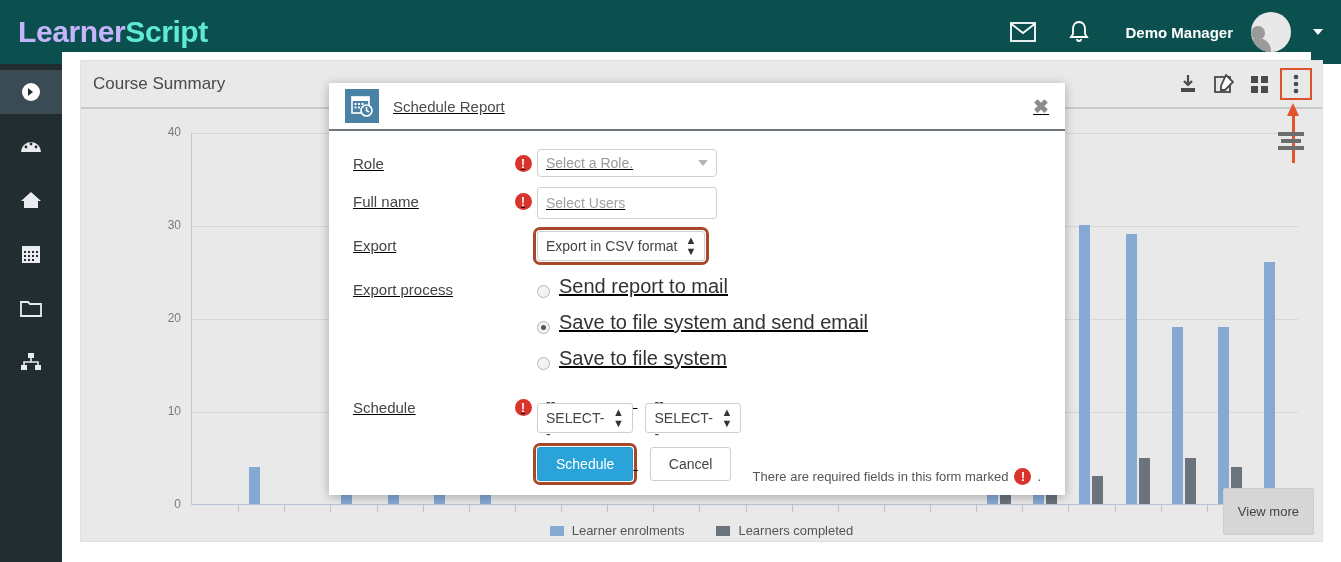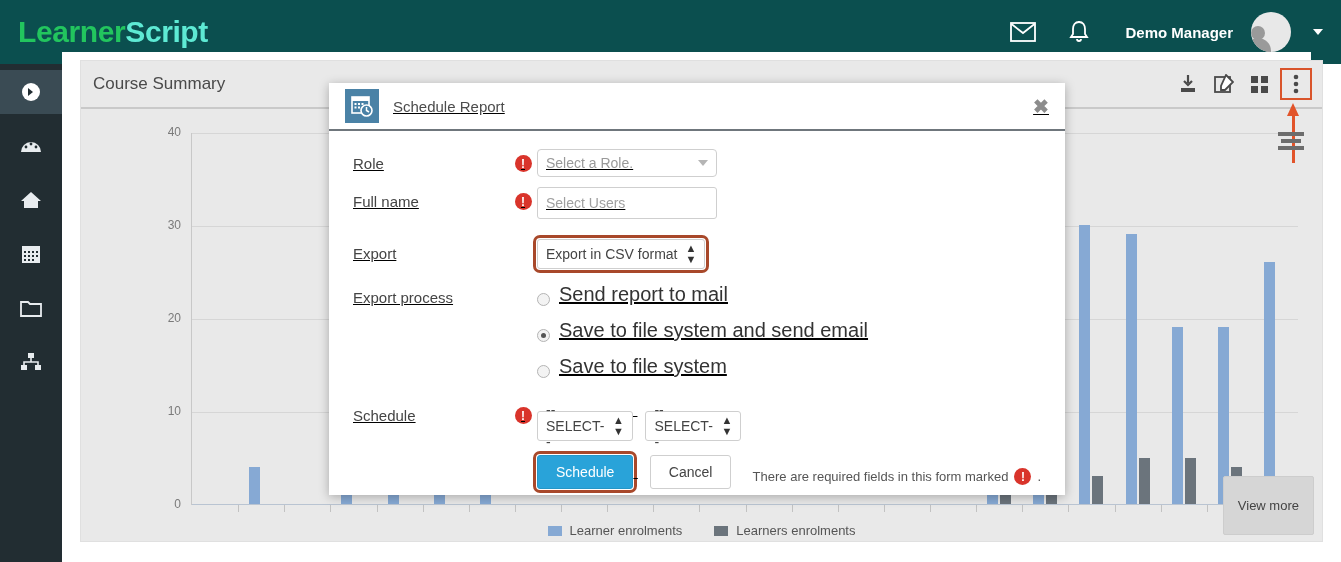--- a/index.html
+++ b/index.html
@@ -15,21 +15,21 @@
 
   
   .topbar {
     position: absolute; left: 0; top: 0; width: 1341px; height: 64px;
     background: #0b4f4f; display: flex; align-items: center;
   }
   .brand {
     margin-left: 18px; font-size: 30px; font-weight: bold; letter-spacing: -0.4px;
     white-space: nowrap;
   }
-  .brand .b1 { color: #22c55e; }
+  .brand .b1 { color: #c4b5fd; }
   .brand .b2 { color: #5eead4; }
   .topbar-right {
     margin-left: auto; display: flex; align-items: center; gap: 8px; padding-right: 18px;
   }
   .tb-icon {
     width: 48px; height: 48px; display: flex; align-items: center; justify-content: center;
     color: #ffffff;
   }
   .username {
     color: #ffffff; font-size: 15px; font-weight: bold; margin: 0 10px 0 14px; white-space: nowrap;
@@ -106,21 +106,21 @@
     font-size: 13px; color: #555;
   }
   .legend-item { display: flex; align-items: center; gap: 8px; }
   .swatch { width: 14px; height: 10px; }
   .swatch.enrol { background: #86a9d4; }
   .swatch.compl { background: #6b747c; }
 
   .view-more {
     position: absolute; right: 8px; bottom: 6px;
     background: #d6d6d6; color: #444; font-size: 13px;
-    padding: 21px 14px; border: 1px solid #cdcdcd; border-radius: 2px;
+    padding: 15px 14px; border: 1px solid #cdcdcd; border-radius: 2px;
   }
 
   
   .arrow-ann { position: absolute; left: 1286px; top: 103px; width: 14px; height: 60px; }
   .arrow-shaft { position: absolute; left: 6px; top: 12px; width: 3px; height: 48px; background: #e2542a; }
   .arrow-head {
     position: absolute; left: 1px; top: 0px; width: 0; height: 0;
     border-left: 6px solid transparent; border-right: 6px solid transparent;
     border-bottom: 13px solid #e2542a;
   }
@@ -368,21 +368,21 @@
           <div class="tick" style="left: 1107px;"></div>
           <div class="bar enrol" style="left: 1071.94px; height: 241.8px;"></div>
         </div>
       <div class="legend" id="legend">
           <div class="legend-item">
             <span class="swatch enrol"></span>
             <span>Learner enrolments</span>
           </div>
           <div class="legend-item">
             <span class="swatch compl"></span>
-            <span>Learners enrolments</span>
+            <span>Learners completed</span>
           </div>
         </div>
     <div class="yaxis-label" style="left: 70px; top: 386px;">0</div>
         <div class="yaxis-label" style="left: 70px; top: 293px;">10</div>
         <div class="yaxis-label" style="left: 70px; top: 200px;">20</div>
         <div class="yaxis-label" style="left: 70px; top: 107px;">30</div>
         <div class="yaxis-label" style="left: 70px; top: 14px;">40</div>
       </div>
 
     <div class="view-more">View more</div>
@@ -426,21 +426,21 @@
         <div class="req">!</div>
       </div>
       <div class="field-col">
         <div class="sel-role">
           <span>Select a Role.</span>
           <span class="cc"></span>
         </div>
       </div>
     </div>
 
-    <div class="form-row" style="margin-bottom:20px;">
+    <div class="form-row" style="margin-bottom:12px;">
       <div class="form-label">Full name</div>
       <div class="req-col">
         <div class="req">!</div>
       </div>
       <div class="field-col">
         <div class="txt-users">
           <span>Select Users</span>
         </div>
       </div>
     </div>

